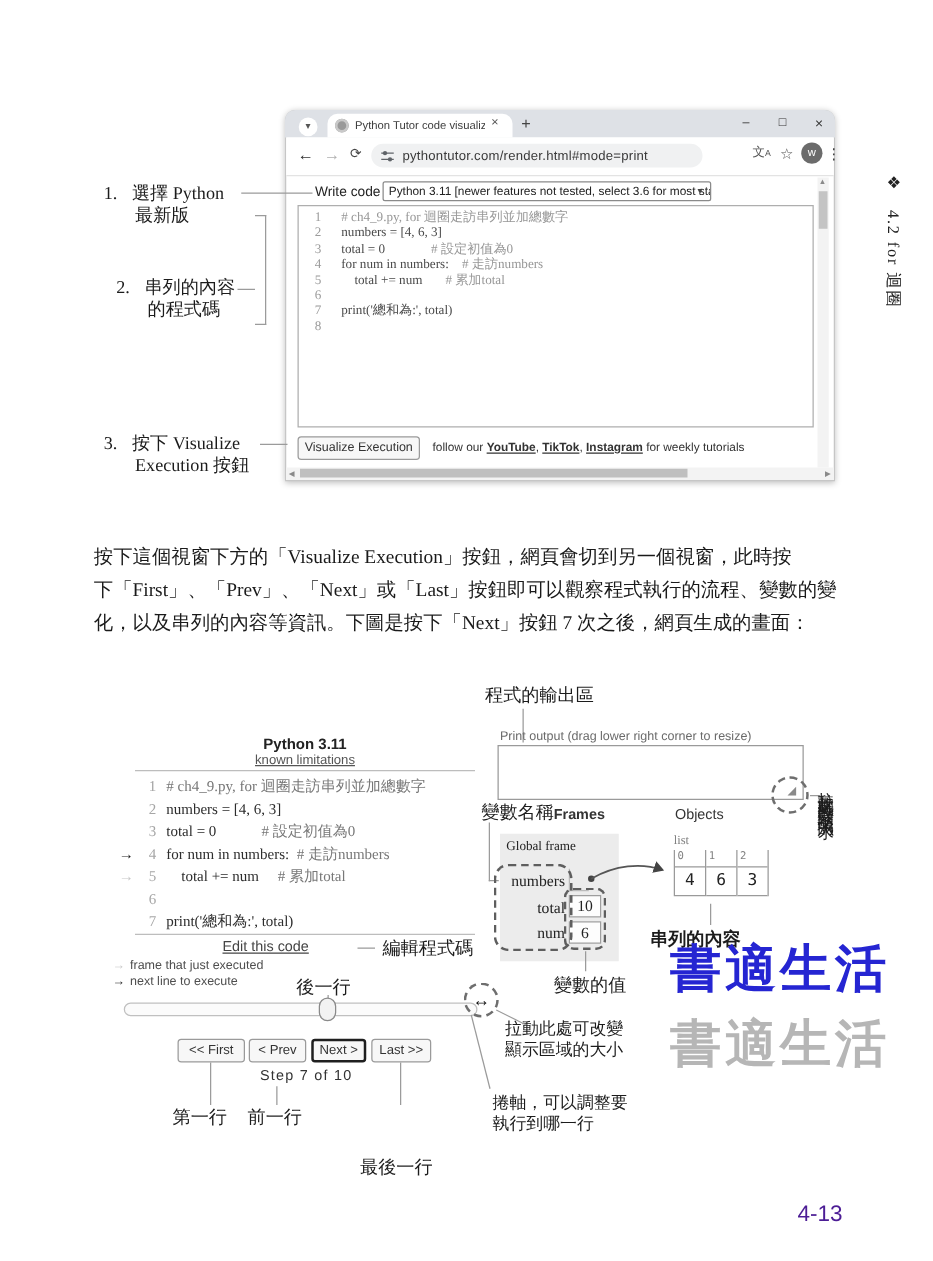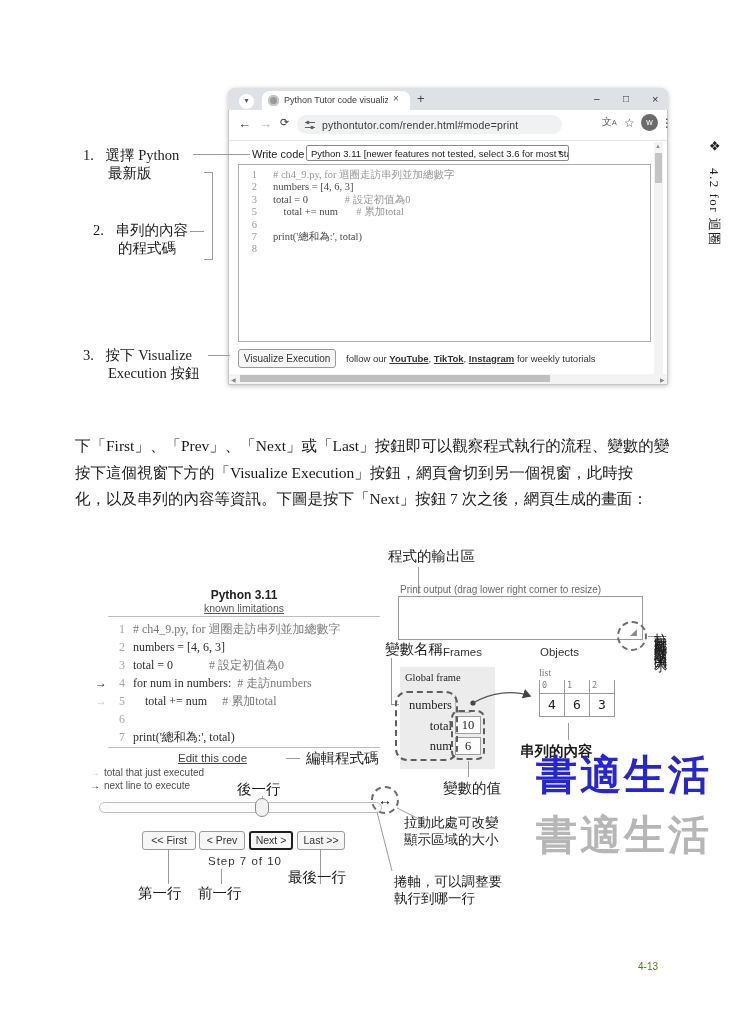--- a/index.html
+++ b/index.html
@@ -96,21 +96,21 @@
   .dashbox{position:absolute;border:2px dashed #5e5e5e;box-sizing:border-box;}
   .listlabel{position:absolute;left:539px;top:667px;font-size:10px;color:#808080;}
   .listtbl{position:absolute;left:539px;top:680px;display:flex;}
   .lcol{width:24px;border-right:1px solid #9a9a9a;}
   .lcol:first-child{border-left:1px solid #9a9a9a;}
   .lidx{height:13px;font-size:8.5px;color:#808080;padding-left:2px;font-family:"DejaVu Sans Mono",monospace;}
   .lval{height:22px;border-top:1px solid #9a9a9a;border-bottom:1px solid #9a9a9a;font-size:13px;color:#222;
         text-align:center;line-height:22px;font-family:"DejaVu Sans Mono",monospace;}
   .wm{position:absolute;font-size:41px;font-weight:600;letter-spacing:3px;white-space:nowrap;
       font-family:"Liberation Serif","DejaVu Serif",serif;}
-  .pagenum{position:absolute;left:638px;top:961px;font-size:10px;color:#4d7c0f;}
+  .pagenum{position:absolute;left:638px;top:961px;font-size:18px;color:#4c1d95;}
   svg.overlay{position:absolute;left:0;top:0;pointer-events:none;}
 </style>
 </head>
 <body>
 
 <div class="page">
 
   <div class="mlabel serif">
     <span>❖</span>
     <span style="margin-left:10px;">4.2 for 迴圈</span>
@@ -149,20 +149,21 @@
 
   <div class="wcl">Write code in</div>
   <div class="langsel">Python 3.11 [newer features not tested, select 3.6 for most stable]</div>
   <div class="langarr">▾</div>
 
   <div class="editor mono">
     <div style="height:4px;"></div>
     <div class="erow"><span class="eln">1</span><span class="ecode"></span><span class="ecmt"># ch4_9.py, for 迴圈走訪串列並加總數字</span></div>
     <div class="erow"><span class="eln">2</span><span class="ecode">numbers = [4, 6, 3]</span><span class="ecmt"></span></div>
     <div class="erow"><span class="eln">3</span><span class="ecode">total = 0              </span><span class="ecmt"># 設定初值為0</span></div>
+    <div class="erow"><span class="eln">4</span><span class="ecode">for num in numbers:    </span><span class="ecmt"># 走訪numbers</span></div>
     <div class="erow"><span class="eln">5</span><span class="ecode">    total += num       </span><span class="ecmt"># 累加total</span></div>
     <div class="erow"><span class="eln">6</span><span class="ecode"></span></div>
     <div class="erow"><span class="eln">7</span><span class="ecode">print('總和為:', total)</span></div>
     <div class="erow"><span class="eln">8</span><span class="ecode"></span></div>
   </div>
 
   <div class="vscroll"></div>
   <div class="sarrow" style="left:655px;top:143px;">▲</div>
   <div class="vthumb"></div>
 
@@ -190,64 +191,64 @@
   <div class="hl" style="left:190px;top:231px;width:14px;"></div>
 
   <div class="co serif" style="left:83px;top:346px;">
     <span>3.</span>
     <span style="margin-left:8px;text-align:center;">按下 Visualize</span><br>
     <span style="margin-left:25px;">Execution 按鈕</span>
   </div>
   <div class="hl" style="left:208px;top:355px;width:22px;"></div>
 
   <div class="para serif">
+    <div>按下這個視窗下方的「Visualize Execution」按鈕，網頁會切到另一個視窗，此時按</div>
     <div>下「First」、「Prev」、「Next」或「Last」按鈕即可以觀察程式執行的流程、變數的變</div>
-    <div>按下這個視窗下方的「Visualize Execution」按鈕，網頁會切到另一個視窗，此時按</div>
     <div>化，以及串列的內容等資訊。下圖是按下「Next」按鈕 7 次之後，網頁生成的畫面：</div>
   </div>
 
   <div class="pyver sans">Python 3.11</div>
   <div class="knownlim sans">known limitations</div>
   <div class="rule" style="left:108px;top:616px;width:272px;"></div>
 
   <div class="vrow mono" style="top:620px;"><span class="varr"></span><span class="vln">1</span><span class="vcmt"># ch4_9.py, for 迴圈走訪串列並加總數字</span></div>
   <div class="vrow mono" style="top:638px;"><span class="varr"></span><span class="vln">2</span><span class="vcode">numbers = [4, 6, 3]</span></div>
   <div class="vrow mono" style="top:656px;"><span class="varr"></span><span class="vln">3</span><span class="vcode">total = 0            </span><span class="vcmt"># 設定初值為0</span></div>
   <div class="vrow mono" style="top:674px;"><span class="varr dark">→</span><span class="vln">4</span><span class="vcode">for num in numbers:  </span><span class="vcmt"># 走訪numbers</span></div>
   <div class="vrow mono" style="top:692px;"><span class="varr light">→</span><span class="vln">5</span><span class="vcode">    total += num     </span><span class="vcmt"># 累加total</span></div>
   <div class="vrow mono" style="top:710px;"><span class="varr"></span><span class="vln">6</span></div>
   <div class="vrow mono" style="top:728px;"><span class="varr"></span><span class="vln">7</span><span class="vcode">print('總和為:', total)</span></div>
 
   <div class="rule" style="left:108px;top:747px;width:272px;"></div>
   <div class="editlink sans">Edit this code</div>
   <div class="hl" style="left:286px;top:758px;width:14px;"></div>
   <div class="annot serif" style="left:306px;top:749px;">編輯程式碼</div>
 
-  <div class="legend sans" style="left:90px;top:767px;"><span class="legarrow" style="color:#c7c7c7;">→</span><span>total that just executed</span></div>
+  <div class="legend sans" style="left:90px;top:767px;"><span class="legarrow" style="color:#c7c7c7;">→</span><span>frame that just executed</span></div>
   <div class="legend sans" style="left:90px;top:780px;"><span class="legarrow" style="color:#1a1a1a;">→</span><span>next line to execute</span></div>
 
   <div class="annot serif" style="left:237px;top:780px;">後一行</div>
   <div class="vl" style="left:262px;top:796px;height:5px;"></div>
 
   <div class="slider"></div>
   <div class="shandle"></div>
   <div class="dcirc" style="left:371px;top:786px;width:28px;height:28px;font-size:14px;font-weight:bold;line-height:24px;color:#111;">↔</div>
 
   <div class="ctlbtn sans" style="left:142px;width:54px;">&lt;&lt; First</div>
   <div class="ctlbtn sans" style="left:199px;width:46px;">&lt; Prev</div>
   <div class="ctlbtn sans active" style="left:249px;width:44px;">Next &gt;</div>
   <div class="ctlbtn sans" style="left:297px;width:48px;">Last &gt;&gt;</div>
   <div class="step sans">Step 7 of 10</div>
 
   <div class="vl" style="left:168px;top:850px;height:34px;"></div>
   <div class="vl" style="left:221px;top:869px;height:15px;"></div>
   <div class="vl" style="left:320px;top:850px;height:34px;"></div>
   <div class="annot serif" style="left:138px;top:884px;">第一行</div>
   <div class="annot serif" style="left:198px;top:884px;">前一行</div>
-  <div class="annot serif" style="left:288px;top:868px;">最後一行</div>
+  <div class="annot serif" style="left:288px;top:924px;">最後一行</div>
 
   <div class="annot13 serif" style="left:404px;top:814px;">
     <div>拉動此處可改變</div>
     <div>顯示區域的大小</div>
   </div>
   <div class="annot13 serif" style="left:394px;top:873px;">
     <div>捲軸，可以調整要</div>
     <div>執行到哪一行</div>
   </div>
 
@@ -257,21 +258,21 @@
   <div class="pobox"></div>
   <div class="resz">◢</div>
   <div class="dcirc" style="left:617px;top:621px;width:30px;height:30px;"></div>
   <div class="hl" style="left:648px;top:636px;width:8px;"></div>
   <div class="vtext serif">拉動此處可改變顯示區域的大小</div>
 
   <div class="annot serif" style="left:385px;top:640px;">變數名稱</div>
   <div class="vl" style="left:391px;top:658px;height:47px;"></div>
   <div class="hl" style="left:391px;top:704px;width:8px;"></div>
 
-  <div class="heading sans" style="left:443px;top:646px;">Frames</div>
+  <div class="heading sans" style="left:443px;top:646px;font-weight:bold;">Frames</div>
   <div class="heading sans" style="left:540px;top:646px;">Objects</div>
 
   <div class="gframe"></div>
   <div class="gftitle mono">Global frame</div>
   <div class="vname mono" style="top:698px;">numbers</div>
   <div class="vname mono" style="top:719px;">total</div>
   <div class="vname mono" style="top:739px;">num</div>
   <div class="emptycell"></div>
   <div class="vcell mono" style="top:716px;">10</div>
   <div class="vcell mono" style="top:737px;">6</div>

